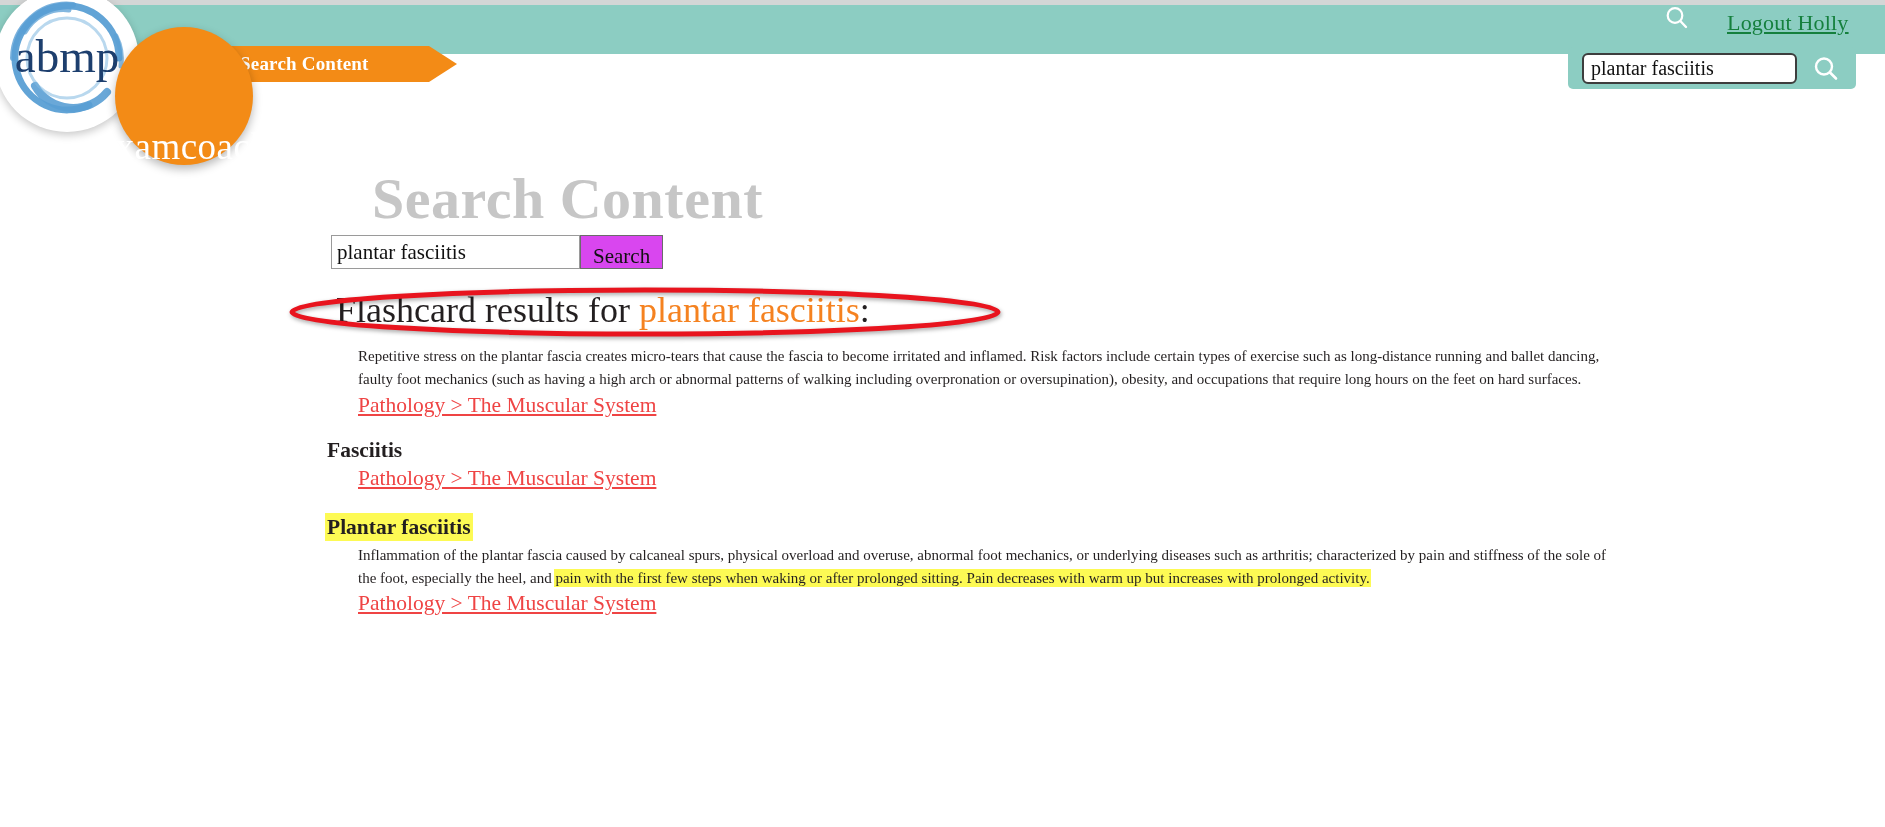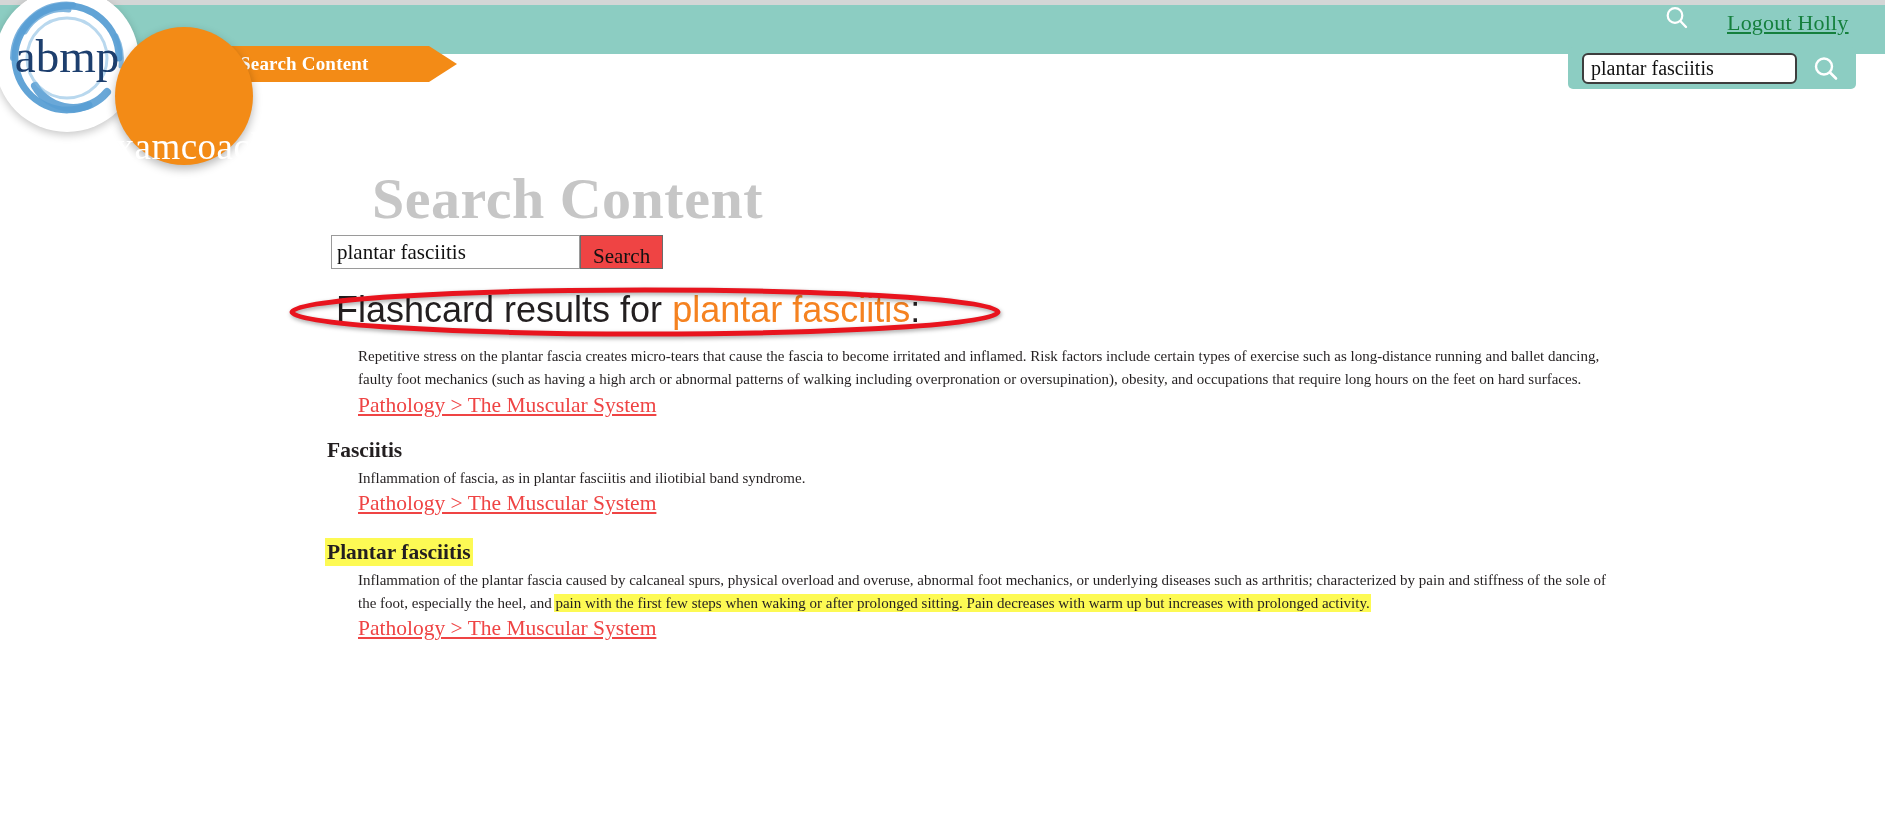--- a/index.html
+++ b/index.html
@@ -159,33 +159,33 @@
     background: #ffffff;
     font-family: "Liberation Serif", serif;
     font-size: 21px;
     color: #111;
     padding: 0 5px;
     outline: none;
   }
   #content-search-button {
     box-sizing: border-box;
     border: 1px solid #6b6b6b;
-    background: #ef4444;
+    background: #d946ef;
     font-family: "Liberation Serif", serif;
     font-size: 21px;
     color: #111;
     padding: 8px 12px;
     cursor: pointer;
   }
 
   
   #results-heading {
     position: absolute;
     left: 336px; top: 289px;
-    font-family: Liberation Sans, sans-serif;
+    font-family: Liberation Serif, serif;
     font-size: 36px;
     color: #231f20;
     white-space: nowrap;
   }
   #results-heading .term { color: #f58220; }
 
   
   #annotation-ellipse {
     position: absolute;
     left: 288px; top: 287px;
@@ -310,21 +310,20 @@
 
   <div class="result-item result-block-1">
     <div class="result-def">Repetitive stress on the plantar fascia creates micro-tears that cause the fascia to become irritated and inflamed. Risk factors include certain types of exercise such as long-distance running and ballet dancing, faulty foot mechanics (such as having a high arch or abnormal patterns of walking including overpronation or oversupination), obesity, and occupations that require long hours on the feet on hard surfaces.</div>
     <a class="result-link">Pathology &gt; The Muscular System</a>
   </div>
 
   <div class="result-item result-block-2">
     <div class="result-term-row">
       <span class="result-term">Fasciitis</span>
     </div>
-    <div class="result-def">Inflammation of fascia, as in plantar fasciitis and iliotibial band syndrome.</div>
     <a class="result-link">Pathology &gt; The Muscular System</a>
   </div>
 
   <div class="result-item result-block-3">
     <div class="result-term-row">
       <span class="result-term highlighted">Plantar fasciitis</span>
     </div>
     <div class="result-def"><span>Inflammation of the plantar fascia caused by calcaneal spurs, physical overload and overuse, abnormal foot mechanics, or underlying diseases such as arthritis; characterized by pain and stiffness of the sole of the foot, especially the heel, and </span><span class="hl">pain with the first few steps when waking or after prolonged sitting. Pain decreases with warm up but increases with prolonged activity.</span></div>
     <a class="result-link">Pathology &gt; The Muscular System</a>
   </div>

